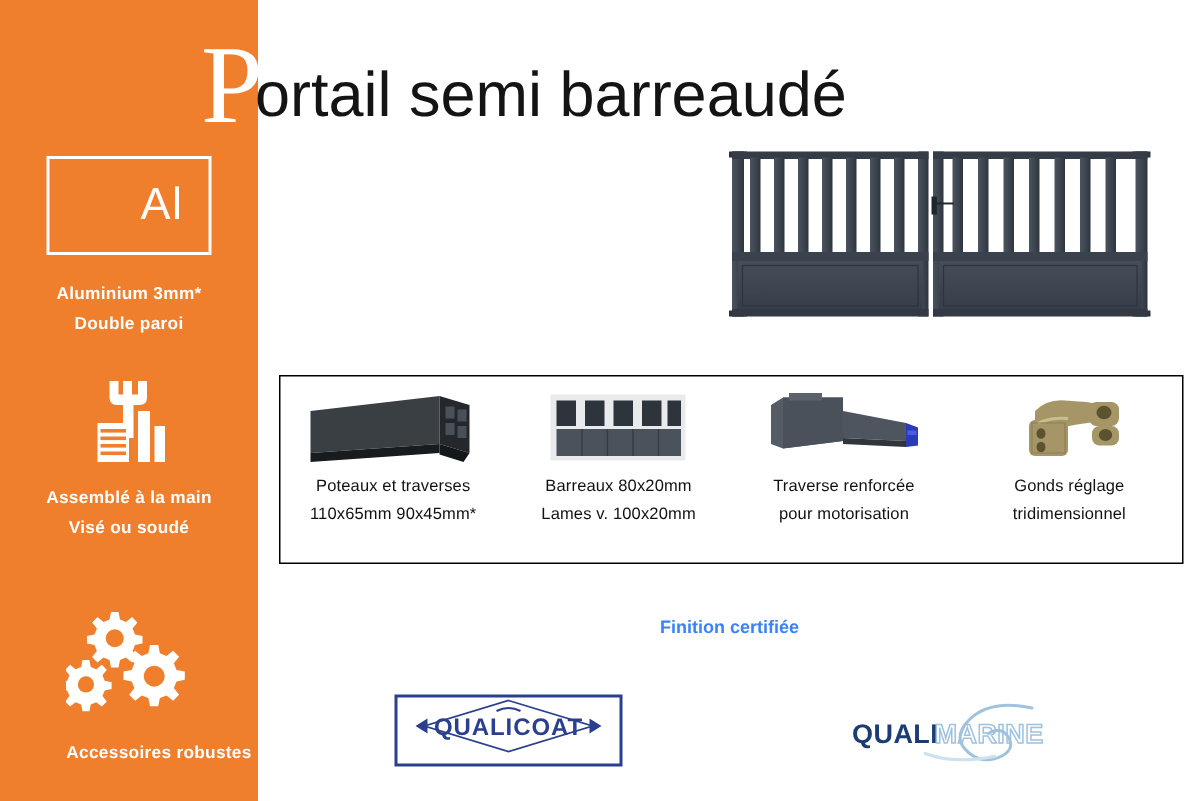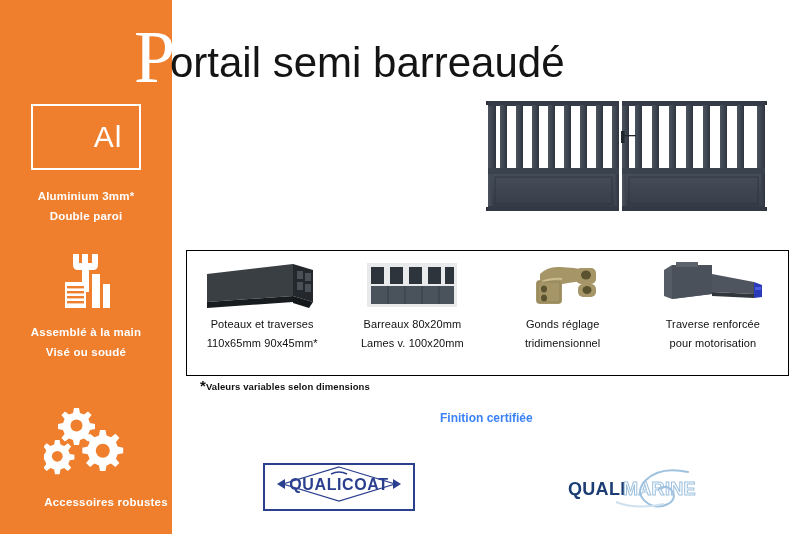--- a/index.html
+++ b/index.html
@@ -258,61 +258,58 @@
             <line x1="75" y1="27" x2="75" y2="45"></line>
           </g>
         </svg>
       </div>
       <div class="feature-label">Barreaux 80x20mm</div>
       <div class="feature-label sub">Lames v. 100x20mm</div>
     </div>
 
     <div class="feature-cell">
       <div class="feature-img">
-        <svg width="86" height="54" viewBox="0 0 86 54" aria-hidden="true">
-          <g fill="#a69667">
-            <path d="M20 16 q8-8 20-7 l14 1 q10 1 12 7 l-4 6 -14 2 -16 3 -12-1 z"></path>
-            <rect x="56" y="10" width="20" height="16" rx="5"></rect>
-            <rect x="58" y="26" width="18" height="13" rx="5"></rect>
-            <rect x="16" y="22" width="26" height="24" rx="4"></rect>
-          </g>
-          <g fill="#5b5330">
-            <ellipse cx="66" cy="17" rx="5" ry="4.5"></ellipse>
-            <ellipse cx="67" cy="32" rx="4.5" ry="4"></ellipse>
-            <ellipse cx="24" cy="31" rx="3" ry="3.5"></ellipse>
-            <ellipse cx="24" cy="40" rx="3" ry="3.5"></ellipse>
-          </g>
-          <path d="M22 24 q9-4 20-3" stroke="#cbbd8e" stroke-width="2" fill="none"></path>
-          <path d="M18 24 l22 0 0 20 -22 0 z" fill="none" stroke="#8d8055" stroke-width="0.8"></path>
-        </svg>
-      </div>
-      <div class="feature-label">Gonds réglage</div>
-      <div class="feature-label sub">tridimensionnel</div>
-    </div>
-
-    <div class="feature-cell">
-      <div class="feature-img">
         <svg width="118" height="54" viewBox="0 0 118 54" aria-hidden="true">
           <polygon points="10,12 18,7 58,7 58,36 18,41 10,38" fill="#555c66"></polygon>
           <polygon points="18,7 58,7 58,36 18,41" fill="#4a515b"></polygon>
           <rect x="22" y="4" width="22" height="5" fill="#5c636d"></rect>
           <polygon points="58,16 100,24 100,36 58,34" fill="#4e555f"></polygon>
           <polygon points="58,34 100,36 100,40 58,38" fill="#31363d"></polygon>
           <polygon points="100,24 108,27 108,39 100,40" fill="#2a3ab8"></polygon>
           <rect x="101" y="29" width="6" height="3" fill="#4c5ce0"></rect>
         </svg>
       </div>
       <div class="feature-label">Traverse renforcée</div>
       <div class="feature-label sub">pour motorisation</div>
     </div>
-  </div>
-
-  <div class="footnote">
-    <span class="star">*</span><span>Valeurs variables selon dimensions</span>
-  </div>
+
+    <div class="feature-cell">
+      <div class="feature-img">
+        <svg width="86" height="54" viewBox="0 0 86 54" aria-hidden="true">
+          <g fill="#a69667">
+            <path d="M20 16 q8-8 20-7 l14 1 q10 1 12 7 l-4 6 -14 2 -16 3 -12-1 z"></path>
+            <rect x="56" y="10" width="20" height="16" rx="5"></rect>
+            <rect x="58" y="26" width="18" height="13" rx="5"></rect>
+            <rect x="16" y="22" width="26" height="24" rx="4"></rect>
+          </g>
+          <g fill="#5b5330">
+            <ellipse cx="66" cy="17" rx="5" ry="4.5"></ellipse>
+            <ellipse cx="67" cy="32" rx="4.5" ry="4"></ellipse>
+            <ellipse cx="24" cy="31" rx="3" ry="3.5"></ellipse>
+            <ellipse cx="24" cy="40" rx="3" ry="3.5"></ellipse>
+          </g>
+          <path d="M22 24 q9-4 20-3" stroke="#cbbd8e" stroke-width="2" fill="none"></path>
+          <path d="M18 24 l22 0 0 20 -22 0 z" fill="none" stroke="#8d8055" stroke-width="0.8"></path>
+        </svg>
+      </div>
+      <div class="feature-label">Gonds réglage</div>
+      <div class="feature-label sub">tridimensionnel</div>
+    </div>
+  </div>
+
 
   <div class="finition">Finition certifiée</div>
 
   <div class="logo-qualicoat">
     <svg width="140" height="38" viewBox="0 0 140 38" aria-hidden="true">
       <polygon points="70,2 126,19 70,36 14,19" fill="#ffffff" stroke="#2b3f8f" stroke-width="1.2"></polygon>
       <polygon points="8,19 16,14 16,24" fill="#2b3f8f"></polygon>
       <polygon points="132,19 124,14 124,24" fill="#2b3f8f"></polygon>
       <text x="70" y="25" text-anchor="middle" font-family="Liberation Sans, sans-serif" font-size="16" font-weight="bold" letter-spacing="0.6" fill="#2b3f8f">QUALICOAT</text>
       <path d="M62 9 q8-4 16 0" stroke="#2b3f8f" stroke-width="1.4" fill="none"></path>

